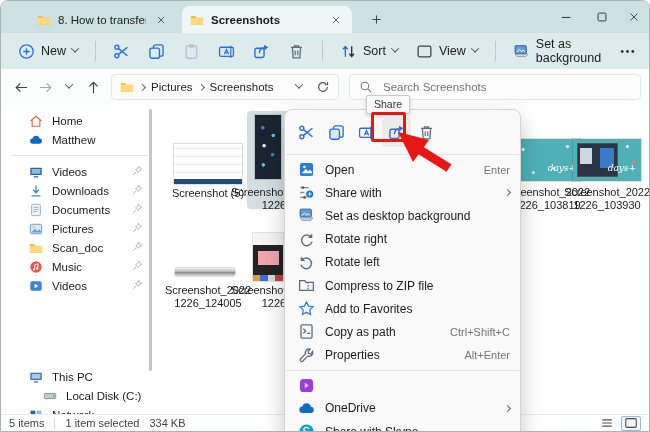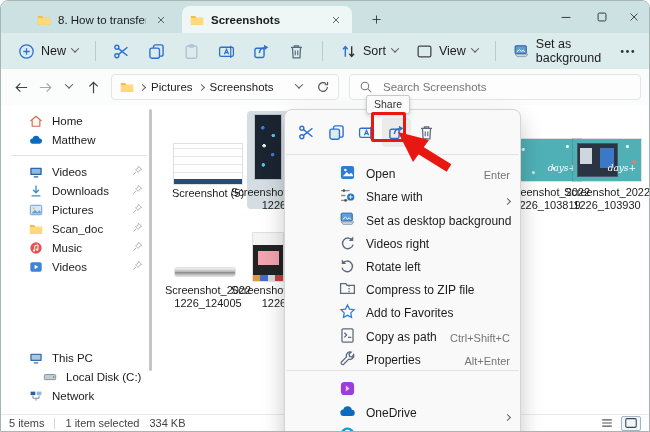--- a/index.html
+++ b/index.html
@@ -71,21 +71,21 @@
   .t-winoverlay{position:absolute;left:4px;top:4px;width:60%;height:80%;background:#2b3442;box-shadow:inset 0 0 0 1px #4a5568;z-index:3;}
   .t-winoverlay:before{content:"";position:absolute;left:3px;top:5px;width:12px;height:16px;background:#cfd6de;}
   .t-winoverlay:after{content:"";position:absolute;right:4px;top:5px;width:14px;height:20px;background:#3c78c8;}
   
   .cmenu{position:absolute;left:283px;top:108px;width:237px;background:#f9f9f9;border:1px solid #d4d4d4;
     border-radius:8px;box-shadow:0 10px 22px rgba(0,0,0,.22);z-index:20;padding:4px 0 4px 0;}
   .cm-iconrow{display:flex;gap:1px;padding:4px 6px 4px 7px;}
   .cm-ic{width:29px;height:29px;display:flex;align-items:center;justify-content:center;border-radius:4px;}
   .cm-ic.hover{background:#ebebeb;}
   .cm-sep{height:1px;background:#e2e2e2;margin:3px 1px;}
-  .mi{display:flex;align-items:flex-end;height:23.2px;padding:0 10px 0 13px;font-size:12px;color:#1b1b1b;margin-left:41px;}
+  .mi{display:flex;align-items:center;height:23.2px;padding:0 10px 0 13px;font-size:12px;color:#1b1b1b;}
   .mic{width:17px;height:17px;margin-right:10px;flex:none;display:flex;align-items:center;justify-content:center;}
   .mil{flex:1;white-space:nowrap;}
   .mis{font-size:11px;color:#757575;}
   .msub{width:5px;height:5px;border-right:1.2px solid #666;border-top:1.2px solid #666;transform:rotate(45deg);}
   
   .tooltip{position:absolute;left:365px;top:94px;padding:2px 7px 3px;background:#fbfbfb;border:1px solid #c9c9c9;
     border-radius:2px;font-size:10.5px;color:#333;z-index:25;box-shadow:0 2px 4px rgba(0,0,0,.15);}
   
   .redbox{position:absolute;left:370px;top:111px;width:35px;height:30px;border:3.5px solid #e81712;border-radius:2px;z-index:30;}
   .ann{position:absolute;left:0;top:0;width:650px;height:432px;z-index:29;pointer-events:none;}
@@ -473,20 +473,29 @@
         <svg class="icon14">
             <use href="#s-down"></use>
           </svg>
         <span>Downloads</span>
         <svg class="pin">
             <use href="#s-pin"></use>
           </svg>
       </div>
       <div class="side-item">
         <svg class="icon14">
+            <use href="#s-docs"></use>
+          </svg>
+        <span>Documents</span>
+        <svg class="pin">
+            <use href="#s-pin"></use>
+          </svg>
+      </div>
+      <div class="side-item">
+        <svg class="icon14">
             <use href="#s-pics"></use>
           </svg>
         <span>Pictures</span>
         <svg class="pin">
             <use href="#s-pin"></use>
           </svg>
       </div>
       <div class="side-item">
         <svg class="icon14">
             <use href="#s-folder"></use>
@@ -621,21 +630,21 @@
           </svg>
         </span>
       <span class="mil">Set as desktop background</span>
     </div>
     <div class="mi">
       <span class="mic">
           <svg class="icon16">
             <use href="#s-rotr"></use>
           </svg>
         </span>
-      <span class="mil">Videos right</span>
+      <span class="mil">Rotate right</span>
     </div>
     <div class="mi">
       <span class="mic">
           <svg class="icon16">
             <use href="#s-rotl"></use>
           </svg>
         </span>
       <span class="mil">Rotate left</span>
     </div>
     <div class="mi">

